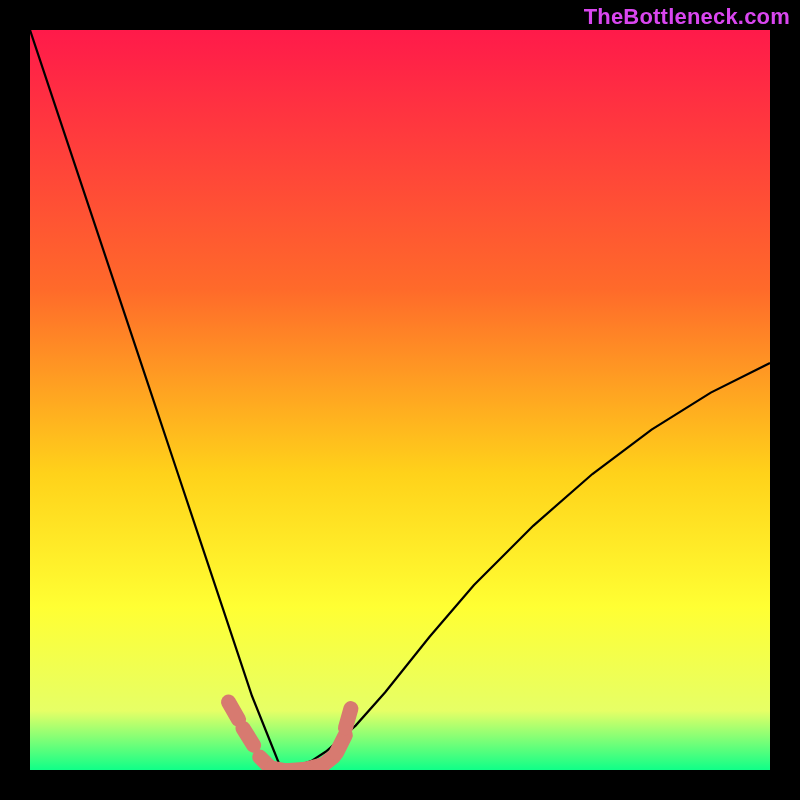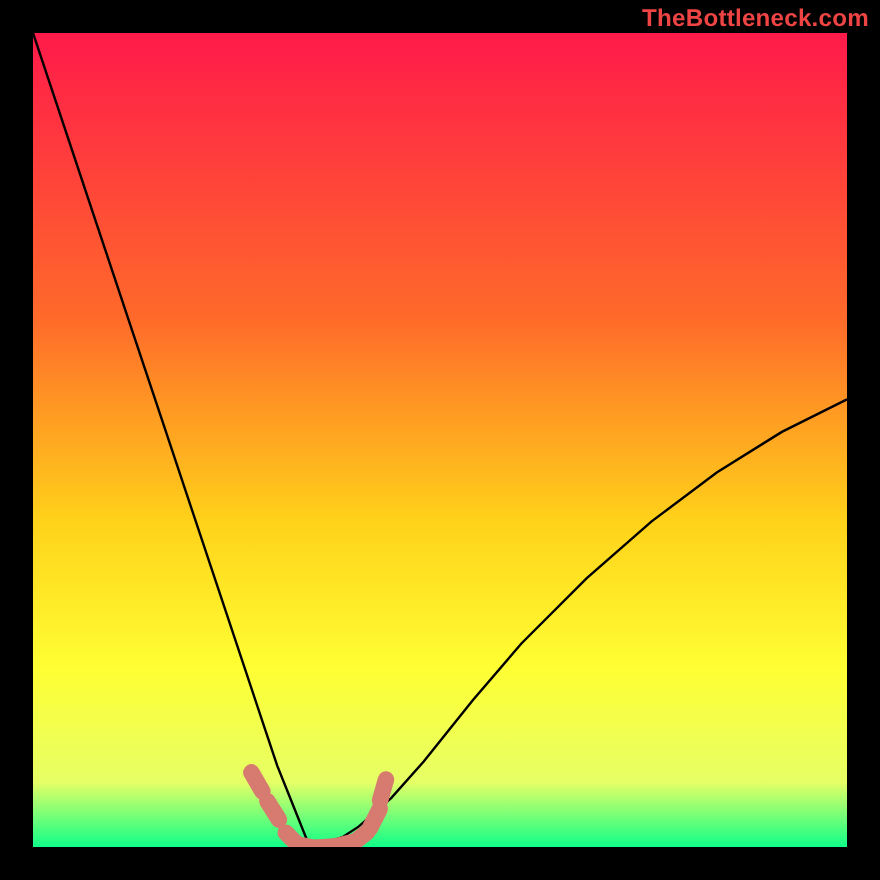--- a/index.html
+++ b/index.html
@@ -9,21 +9,21 @@
     height: 800px;
     background: #000;
     font-family: Arial, Helvetica, sans-serif;
     overflow: hidden;
     position: relative;
   }
   .watermark {
     position: absolute;
     top: 4px;
     right: 10px;
-    color: #ef4444;
+    color: #d946ef;
     font-size: 22px;
     font-weight: 600;
     z-index: 10;
     letter-spacing: 0.2px;
   }
   .frame {
     position: absolute;
     left: 30px;
     top: 30px;
     width: 740px;

